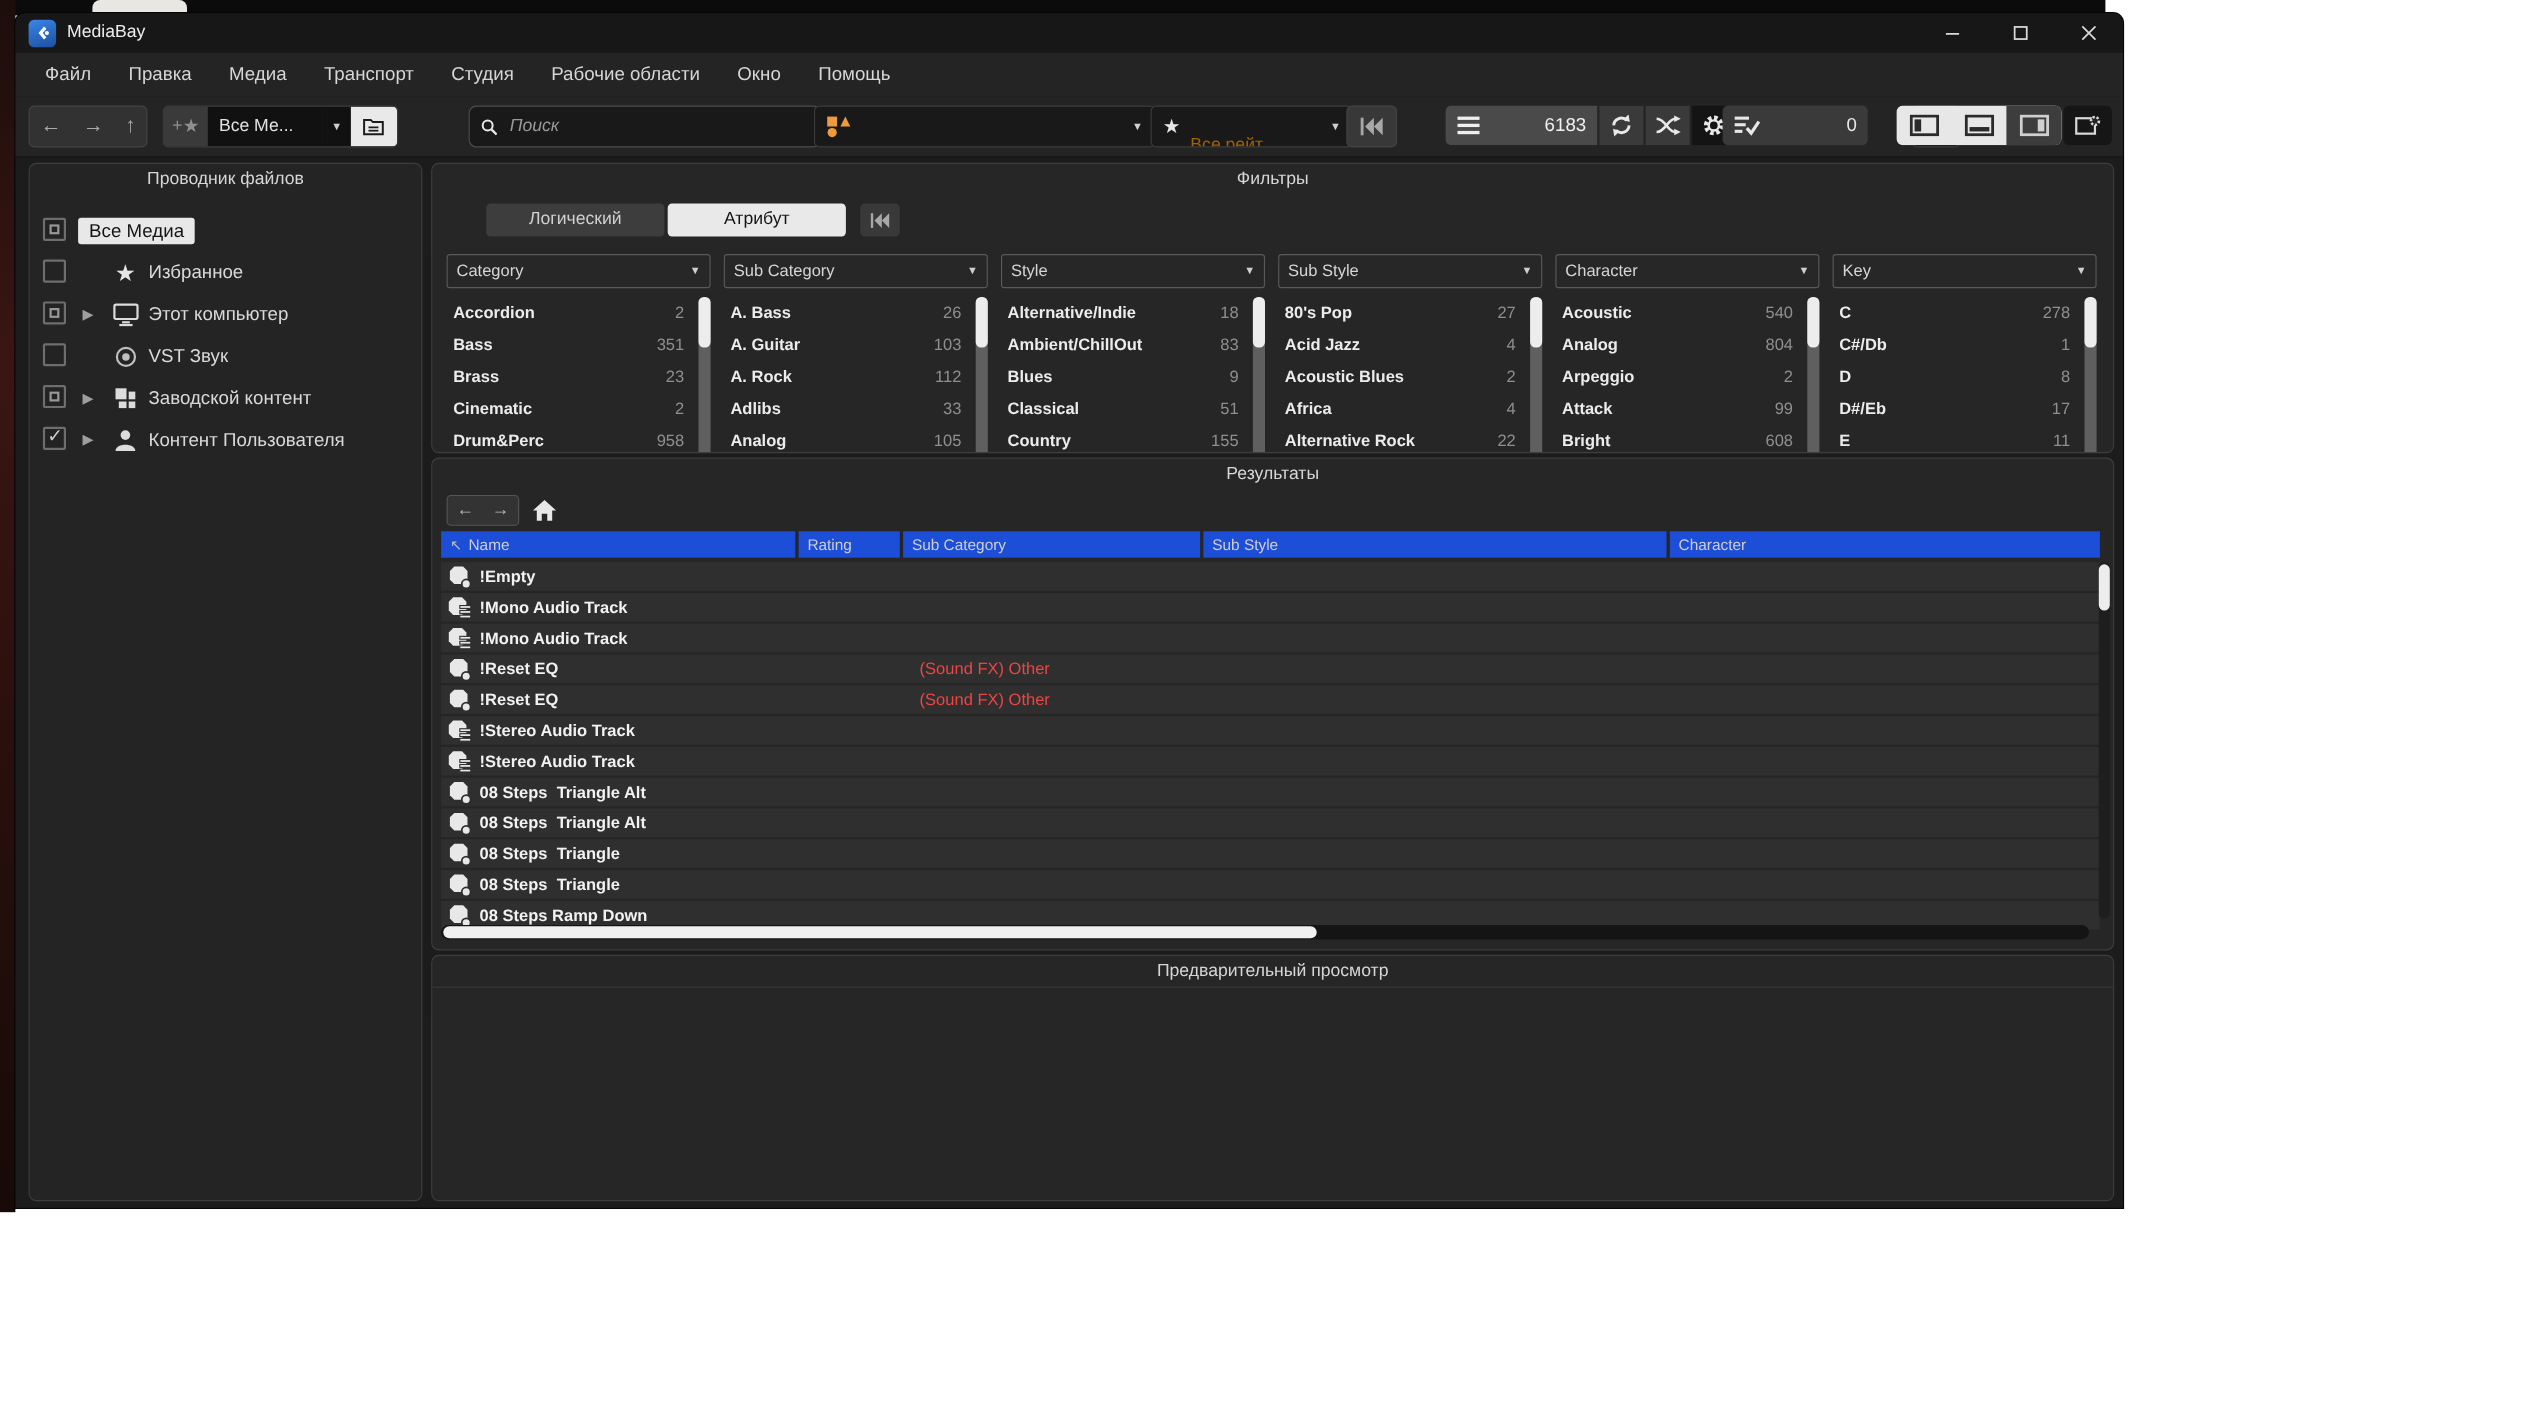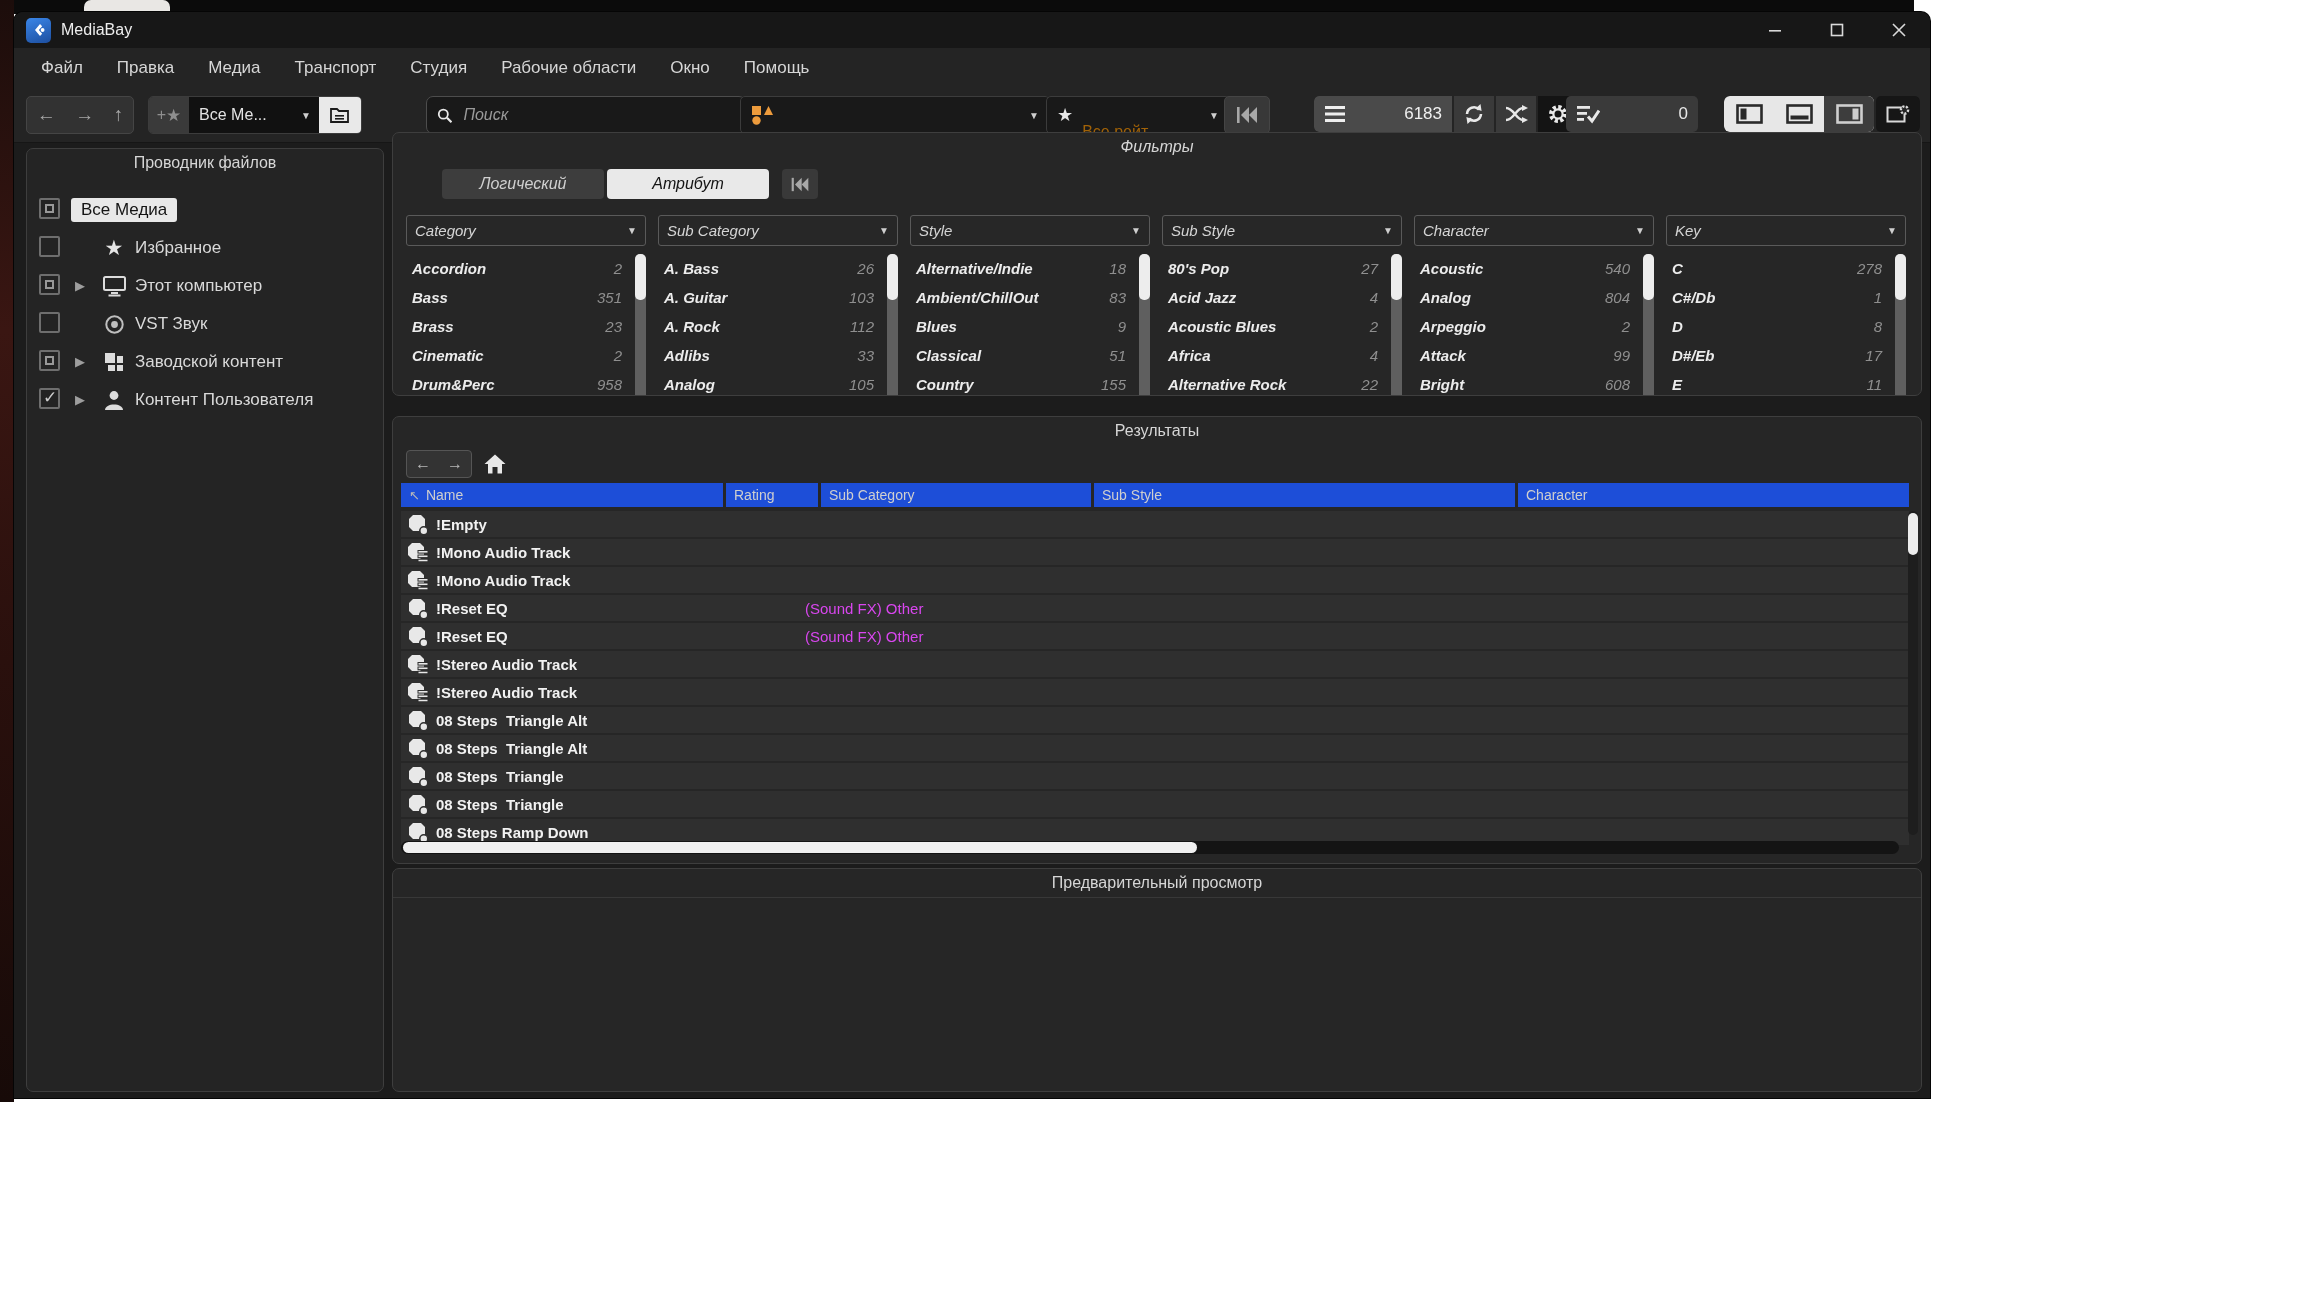--- a/index.html
+++ b/index.html
@@ -49,21 +49,21 @@
   .ddbtn{left:1724px;width:42px;background:#141414;border:1px solid #3c3c3c;justify-content:center;color:#d9d9d9;font-size:11px;}
   .laygrp{right:10px;}
   .lay-white{height:100%;background:#e7e7e7;border-radius:6px;display:flex;align-items:center;overflow:hidden;}
   .lay-slot{width:50px;height:100%;display:flex;align-items:center;justify-content:center;}
   .lay-slot.darkslot{background:#3d3d3d;}
   .lay-gear{width:44px;height:100%;background:#161616;display:flex;align-items:center;justify-content:center;margin-left:2px;border-radius:5px;}
   
   .panel{position:absolute;background:#262626;border:1px solid #3e3e3e;border-radius:7px;overflow:hidden;}
   .phead{height:28px;line-height:28px;text-align:center;color:#d6d6d6;font-size:16px;}
   .sidebar{left:12px;top:136px;width:356px;bottom:6px;background:#242424;}
-  .filters{left:378px;top:120px;width:1528px;height:262px;font-style:italic;}
+  .filters{left:378px;top:136px;width:1528px;height:262px;}
   .results{left:378px;top:404px;width:1528px;height:446px;}
   .preview{left:378px;top:856px;width:1528px;bottom:6px;}
   .preview .phead{border-bottom:1px solid #383838;}
   
   .tree{position:relative;padding-top:14px;}
   .trow{position:relative;height:38px;}
   .cb{position:absolute;left:12px;top:7px;width:21px;height:21px;border:2px solid #6e6e6e;border-radius:2px;box-sizing:border-box;background:#232323;}
   .cb.partial::after{content:"";position:absolute;left:4px;top:4px;right:4px;bottom:4px;border:2px solid #989898;}
   .cb.checked::after{content:"✓";position:absolute;left:2px;top:-3px;color:#cccccc;font-size:17px;}
   .texp{position:absolute;left:48px;top:11px;color:#9e9e9e;font-size:13px;}
@@ -92,21 +92,21 @@
   .rnav .grp{display:flex;border:1px solid #555;border-radius:4px;background:#333;height:26px;align-items:center;}
   .rnav .grp span{color:#b9b9b9;font-size:16px;font-weight:bold;padding:0 8px;}
   .rnav .home{margin-left:12px;display:flex;align-items:center;}
   .rheadrow{position:absolute;left:0;top:66px;right:0;height:24px;}
   .rcell{position:absolute;top:0;height:24px;line-height:24px;background:#1d4ed8;color:#cfcfcf;font-size:14px;padding-left:8px;box-sizing:border-box;}
   .rcell .sort{color:#b9b9b9;margin-right:6px;font-size:13px;}
   .rrows{position:absolute;left:8px;top:94px;width:1508px;}
   .rrow{position:absolute;left:0;width:100%;height:26px;background:#2f2f2f;display:flex;align-items:center;}
   .rrow .ric{margin-left:5px;width:24px;display:flex;align-items:center;}
   .rrow .rname{font-weight:700;color:#f2f2f2;font-size:15px;margin-left:6px;white-space:pre;}
-  .rrow .rsubcat{position:absolute;left:404px;color:#d946ef;font-size:15px;}
+  .rrow .rsubcat{position:absolute;left:435px;color:#ef4444;font-size:15px;}
   .vscroll{position:absolute;right:3px;top:94px;width:10px;height:324px;background:#1e1e1e;border-radius:5px;}
   .vscroll .thumb{position:absolute;left:0;top:2px;width:10px;height:42px;background:#ededed;border-radius:5px;}
   .hscroll{position:absolute;left:8px;top:424px;width:1498px;height:13px;background:#141414;border-radius:7px;}
   .hscroll .thumb{position:absolute;left:2px;top:1px;width:53%;height:11px;background:#f0f0f0;border-radius:6px;}
 </style>
 </head>
 <body>
 
 <div class="bg-top"></div>
 <div class="bg-folder-peek"></div>

